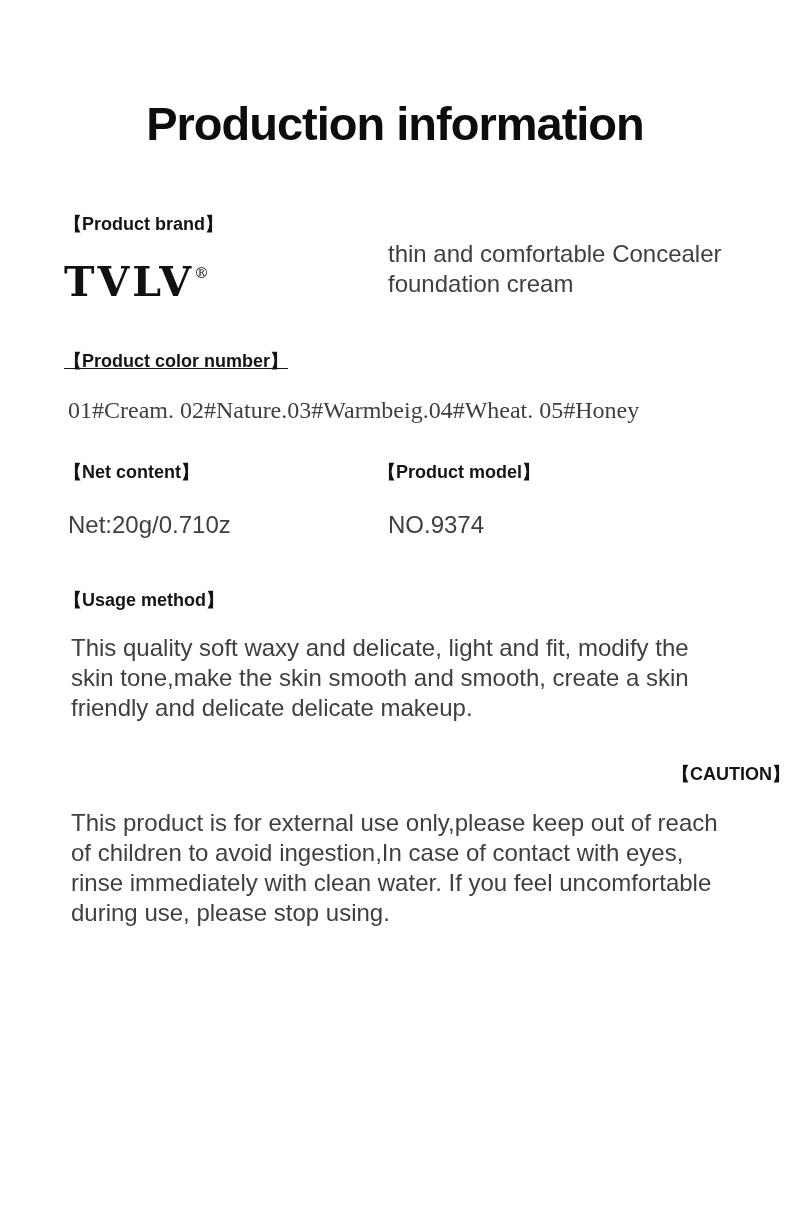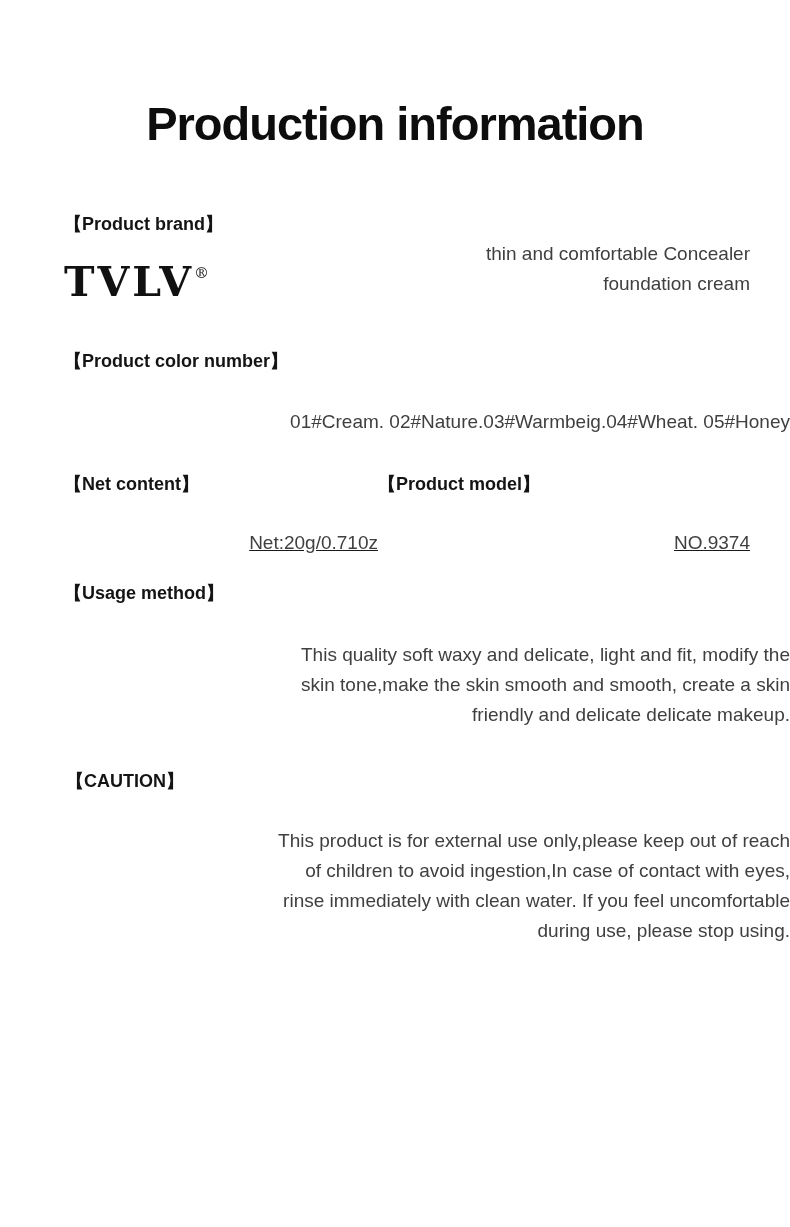--- a/index.html
+++ b/index.html
@@ -23,25 +23,24 @@
     letter-spacing: -1px;
     color: #0d0d0d;
   }
   .section-heading {
     font-size: 18px;
     line-height: 35px;
     font-weight: 600;
     color: #141414;
   }
   .body-text {
-    font-size: 19px;
+    font-size: 24px;
     line-height: 30px;
     font-weight: 400;
     color: #3f3f3f;
-    text-align: right;
   }
   .para { white-space: pre-line; }
   .two-col {
     display: grid;
     grid-template-columns: 314px 1fr;
     margin-left: 64px;
     margin-right: 40px;
   }
   .indent-left { margin-left: 4px; }
   .indent-right { margin-left: 10px; }
@@ -57,30 +56,30 @@
   }
   .brand-logo .reg-mark {
     font-size: 15px;
     font-weight: 400;
     vertical-align: super;
     letter-spacing: 0;
     position: relative;
     top: -4px;
   }
   .name-value { margin-top: 32px; }
-  .heading-color-number { margin-left: 64px; margin-top: 36px; }
-  .color-number-value { margin-left: 68px; margin-top: 28px; }
+  .heading-color-number { margin-left: 64px; margin-top: 36px; text-decoration: underline; }
+  .color-number-value { margin-left: 68px; margin-top: 16px; font-family: Liberation Serif, serif; }
   .row-net-model { margin-top: 30px; }
-  .row-net-model-values { margin-top: 26px; text-decoration: underline; }
-  .heading-usage { margin-left: 64px; margin-top: 18px; }
+  .row-net-model-values { margin-top: 20px; }
+  .heading-usage { margin-left: 64px; margin-top: 43px; }
   .usage-para { margin-left: 68px; margin-top: 30px; }
   .heading-efficacy { margin-left: 66px; margin-top: 32px; }
-  .efficacy-para { margin-left: 71px; margin-top: 29px; }
-  .heading-caution { margin-left: 66px; margin-top: 34px; }
-  .caution-para { margin-left: 71px; margin-top: 27px; }
+  .efficacy-para { margin-left: 71px; margin-top: 15px; }
+  .heading-caution { margin-left: 66px; margin-top: 34px; text-align: right; }
+  .caution-para { margin-left: 71px; margin-top: 16px; }
 </style>
 </head>
 <body>
 
 <div class="page">
 
   <h1 class="page-title">Production information</h1>
 
   <div class="two-col row-brand-name">
     <div>

